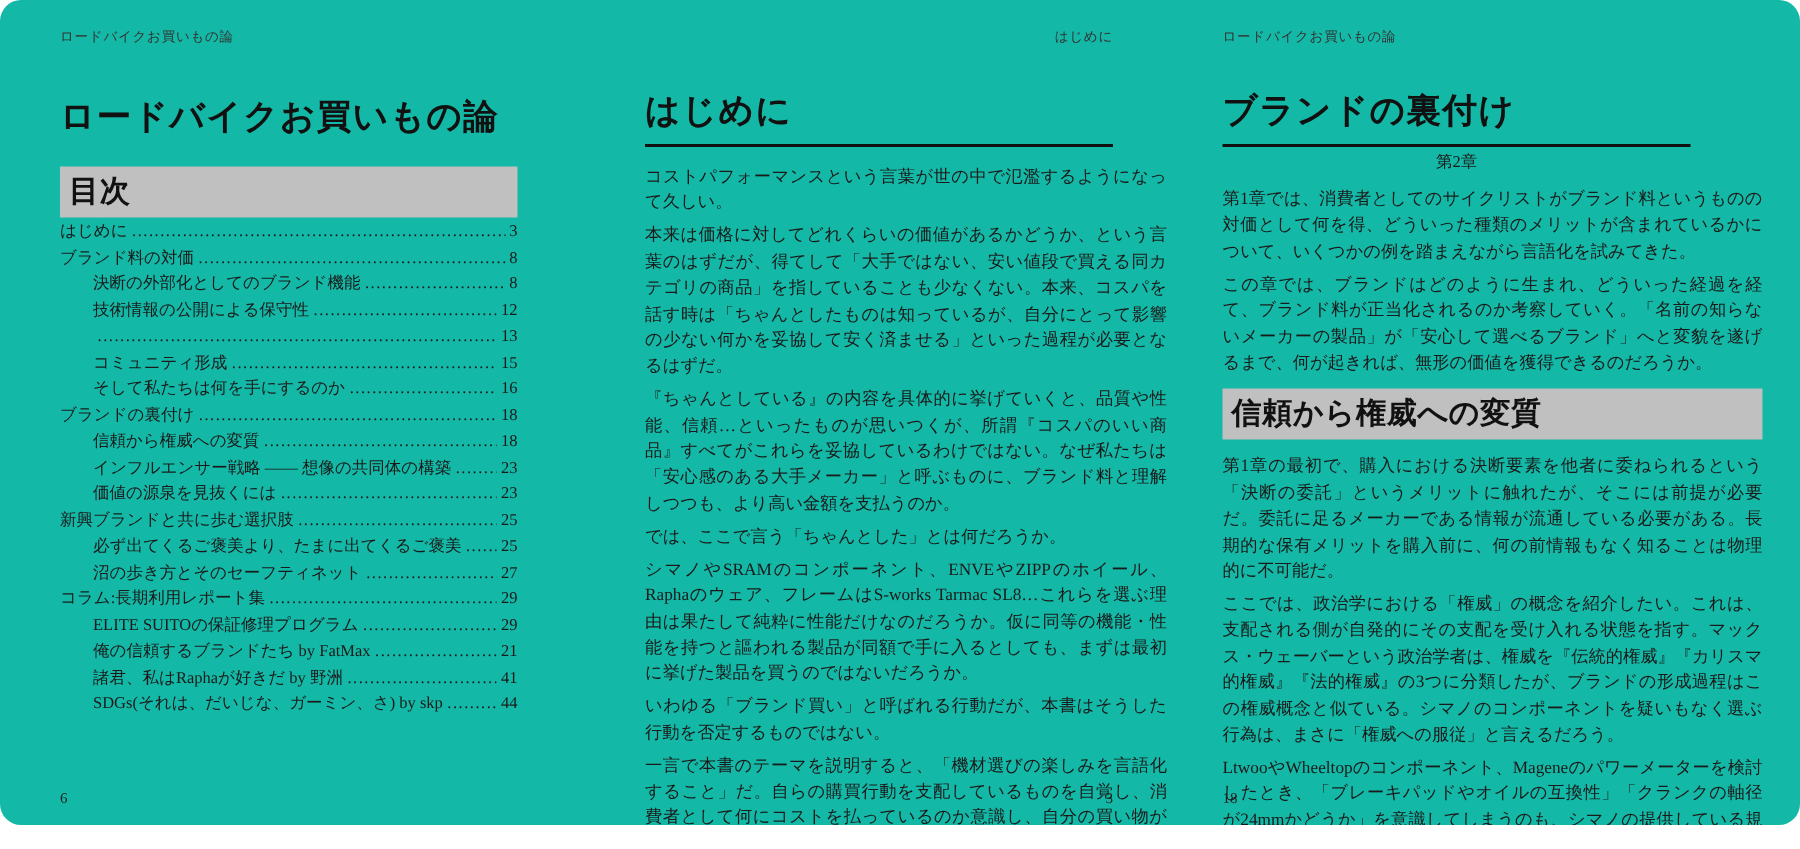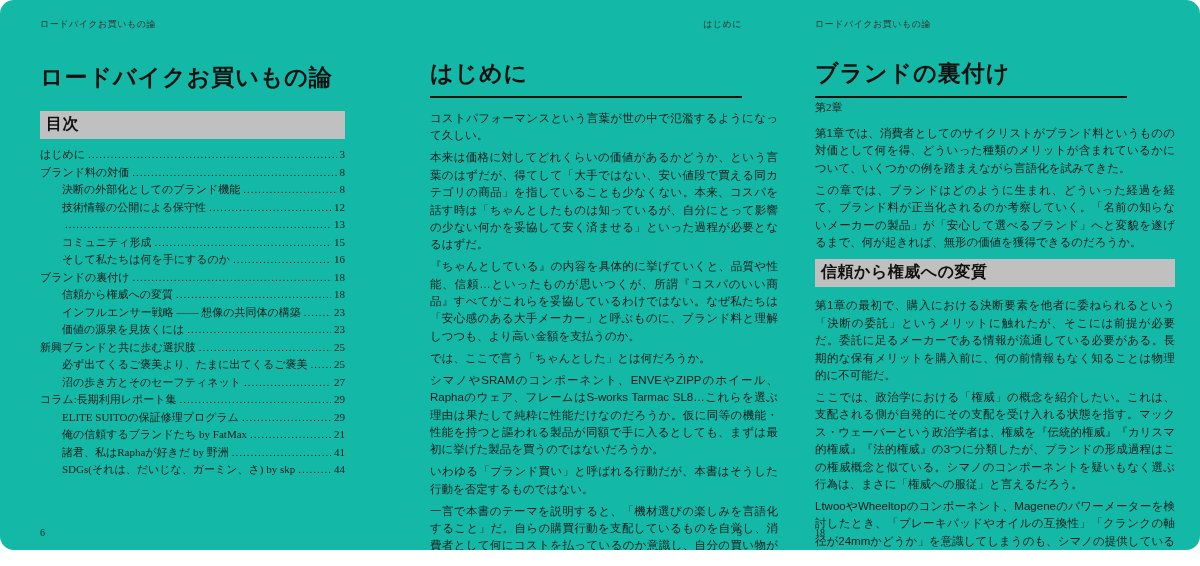--- a/index.html
+++ b/index.html
@@ -28,21 +28,21 @@
   .book-title {
     position: absolute; top: 62px; left: 0; margin: 0;
     font-family: "Liberation Sans", sans-serif;
     font-size: 23px; font-weight: bold; letter-spacing: 1px;
     color: #111111; white-space: nowrap;
   }
 
   .bar-heading {
     background: #c0c0c0;
     font-family: "Liberation Sans", sans-serif;
-    font-size: 16px; font-weight: bold; color: #111111;
+    font-size: 20px; font-weight: bold; color: #111111;
     padding: 3px 1px 4px 6px; letter-spacing: 0.5px;
   }
   .page-toc .bar-heading { position: absolute; top: 111px; left: 0; right: 0; }
 
   .toc { position: absolute; top: 146px; left: 0; right: 0; }
   .toc-row {
     display: flex; align-items: baseline;
     font-family: "Liberation Serif", serif;
     font-size: 11px; line-height: 17.5px; color: #1a1a1a;
   }
@@ -60,31 +60,31 @@
     border-bottom: 2px solid #111111; padding-bottom: 7px;
   }
   .chapter-title {
     margin: 0;
     font-family: "Liberation Sans", sans-serif;
     font-size: 23px; font-weight: bold; letter-spacing: 1px;
     color: #111111; white-space: nowrap;
   }
   .chapter-label {
     position: absolute; top: 100px; left: 0; width: 312px;
-    text-align: left;
+    text-align: center;
     font-family: "Liberation Serif", serif;
     font-size: 11px; color: #1a1a1a;
   }
 
   .body { position: absolute; left: 0; right: 0; }
   .page-intro .body   { top: 110px; }
   .page-chapter .body { top: 125px; }
   .para {
     margin: 0 0 4.5px 0;
-    font-family: Liberation Sans, sans-serif;
+    font-family: Liberation Serif, serif;
     font-size: 11.5px; line-height: 17.4px;
     text-align: justify; text-justify: inter-ideograph;
     color: #1a1a1a;
   }
   .section-heading { margin: 8px 0 10px 0; }
 
   .page-num {
     position: absolute; top: 527px;
     font-family: "Liberation Serif", serif;
     font-size: 10px; color: #222222;

